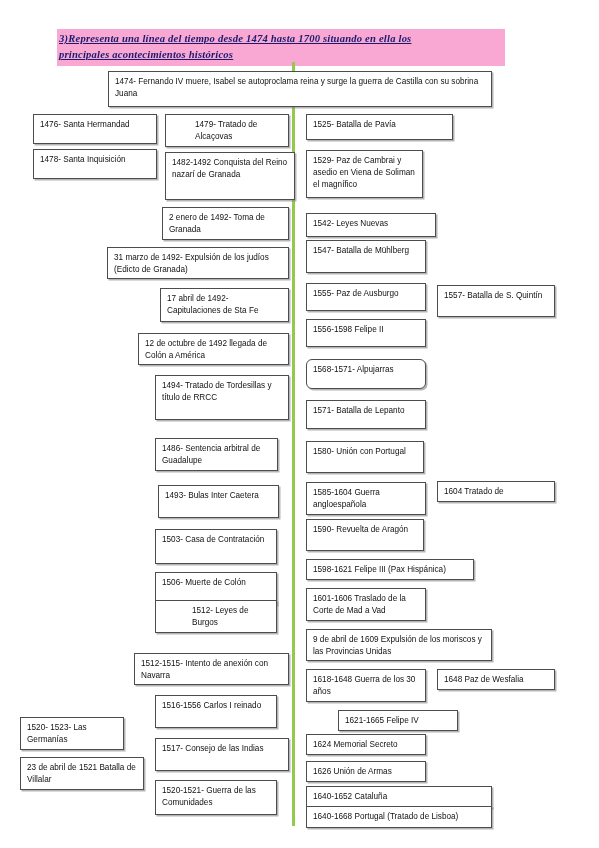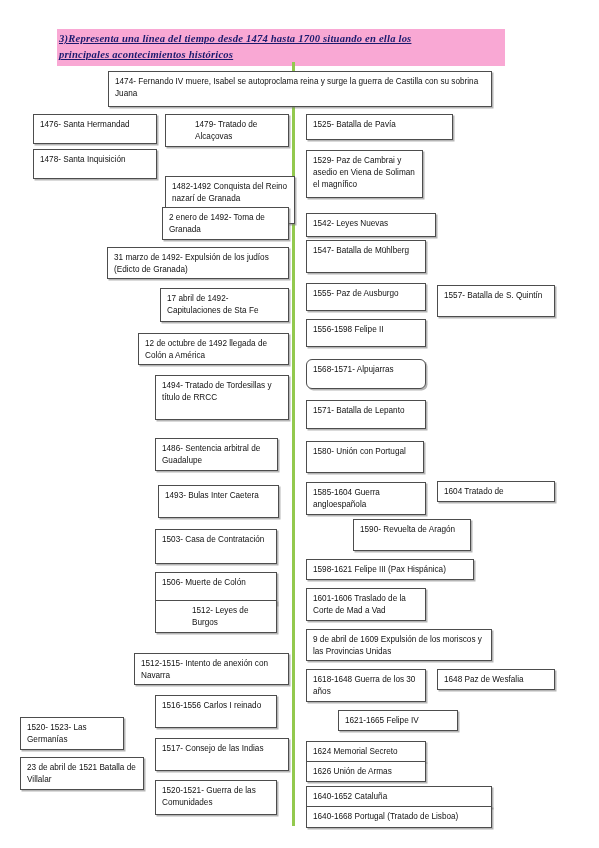--- a/index.html
+++ b/index.html
@@ -90,21 +90,21 @@
       </div>
       <div class="box" style="left: 33px; top: 114px; width: 124px; height: 30px; border-color: rgb(77, 77, 77);">
         <span>1476- Santa Hermandad</span>
       </div>
       <div class="box" style="left: 165px; top: 114px; width: 124px; height: 33px; border-color: rgb(77, 77, 77); padding-left: 29px;">
         <span>1479- Tratado de Alcaçovas</span>
       </div>
       <div class="box" style="left: 33px; top: 149px; width: 124px; height: 30px; border-color: rgb(77, 77, 77);">
         <span>1478- Santa Inquisición</span>
       </div>
-      <div class="box" style="left: 165px; top: 152px; width: 130px; height: 48px; border-color: rgb(77, 77, 77); margin-top: 24px;">
+      <div class="box" style="left: 165px; top: 152px; width: 130px; height: 48px; border-color: rgb(77, 77, 77);">
         <span>1482-1492 Conquista del Reino nazarí de Granada</span>
       </div>
       <div class="box" style="left: 162px; top: 207px; width: 127px; height: 33px; border-color: rgb(77, 77, 77);">
         <span>2 enero de 1492- Toma de Granada</span>
       </div>
       <div class="box" style="left: 107px; top: 247px; width: 182px; height: 32px; border-color: rgb(77, 77, 77);">
         <span>31 marzo de 1492- Expulsión de los judíos (Edicto de Granada)</span>
       </div>
       <div class="box" style="left: 160px; top: 288px; width: 129px; height: 34px; border-color: rgb(77, 77, 77);">
         <span>17 abril de 1492- Capitulaciones de Sta Fe</span>
@@ -177,42 +177,42 @@
       </div>
       <div class="box" style="left: 306px; top: 441px; width: 118px; height: 32px; border-color: rgb(77, 77, 77);">
         <span>1580- Unión con Portugal</span>
       </div>
       <div class="box" style="left: 306px; top: 482px; width: 120px; height: 33px; border-color: rgb(77, 77, 77);">
         <span>1585-1604 Guerra angloespañola</span>
       </div>
       <div class="box" style="left: 437px; top: 481px; width: 118px; height: 21px; border-color: rgb(77, 77, 77);">
         <span>1604 Tratado de</span>
       </div>
-      <div class="box" style="left: 306px; top: 519px; width: 118px; height: 32px; border-color: rgb(77, 77, 77); margin-left: 47px;">
+      <div class="box" style="left: 306px; top: 519px; width: 118px; height: 32px; border-color: rgb(77, 77, 77);">
         <span>1590- Revuelta de Aragón</span>
       </div>
       <div class="box" style="left: 306px; top: 559px; width: 168px; height: 21px; border-color: rgb(77, 77, 77);">
         <span>1598-1621 Felipe III (Pax Hispánica)</span>
       </div>
       <div class="box" style="left: 306px; top: 588px; width: 120px; height: 33px; border-color: rgb(77, 77, 77);">
         <span>1601-1606 Traslado de la Corte de Mad a Vad</span>
       </div>
       <div class="box" style="left: 306px; top: 629px; width: 186px; height: 32px; border-color: rgb(77, 77, 77);">
         <span>9 de abril de 1609 Expulsión de los moriscos y las Provincias Unidas</span>
       </div>
       <div class="box" style="left: 306px; top: 669px; width: 120px; height: 33px; border-color: rgb(77, 77, 77);">
         <span>1618-1648 Guerra de los 30 años</span>
       </div>
       <div class="box" style="left: 437px; top: 669px; width: 118px; height: 21px; border-color: rgb(77, 77, 77);">
         <span>1648 Paz de Wesfalia</span>
       </div>
       <div class="box" style="left: 306px; top: 710px; width: 120px; height: 21px; border-color: rgb(77, 77, 77); margin-left: 32px;">
         <span>1621-1665 Felipe IV</span>
       </div>
-      <div class="box" style="left: 306px; top: 734px; width: 120px; height: 21px; border-color: rgb(77, 77, 77); margin-top: 7px;">
+      <div class="box" style="left: 306px; top: 734px; width: 120px; height: 21px; border-color: rgb(77, 77, 77);">
         <span>1624 Memorial Secreto</span>
       </div>
       <div class="box" style="left: 306px; top: 761px; width: 120px; height: 21px; border-color: rgb(77, 77, 77);">
         <span>1626 Unión de Armas</span>
       </div>
       <div class="box" style="left: 306px; top: 786px; width: 186px; height: 22px; border-color: rgb(77, 77, 77);">
         <span>1640-1652 Cataluña</span>
       </div>
       <div class="box" style="left: 306px; top: 806px; width: 186px; height: 22px; border-color: rgb(77, 77, 77);">
         <span>1640-1668 Portugal (Tratado de Lisboa)</span>

